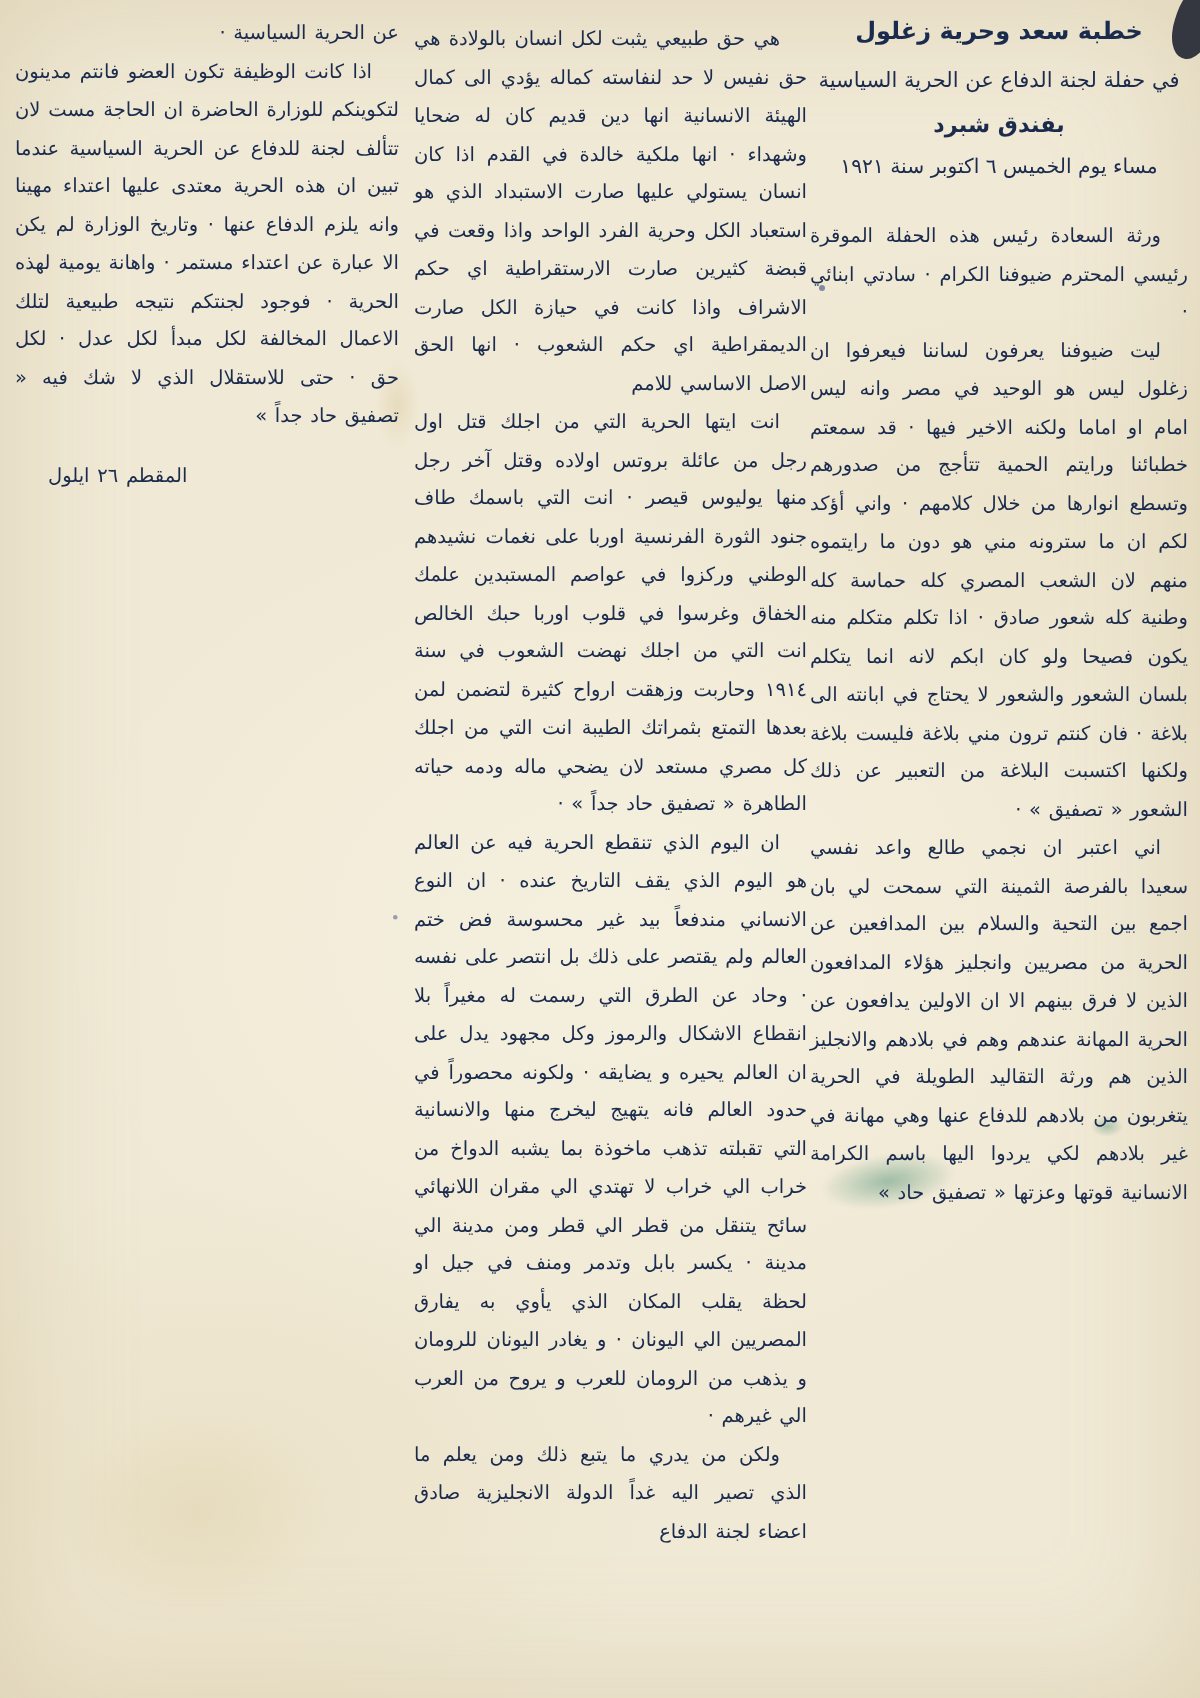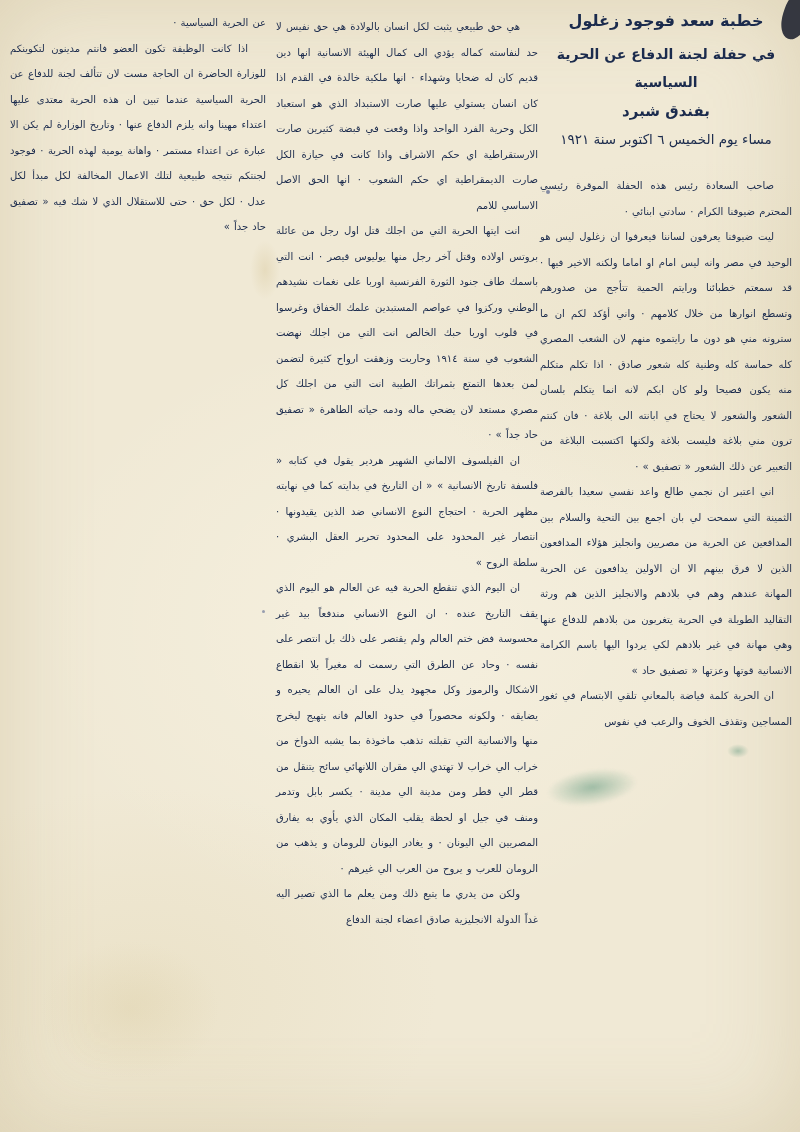--- a/index.html
+++ b/index.html
@@ -20,27 +20,27 @@
     overflow: hidden;
     color: var(--ink, #1b2b4d);
   }
   .col { position: absolute; }
   .col-right  { top: 6px;  right: 8px;  width: 252px; }
   .col-middle { top: 14px; left: 276px; width: 262px; }
   .col-left   { top: 10px; left: 10px;  width: 256px; }
 
   header { text-align: center; }
   .h1 { font-size: 16px; font-weight: bold; line-height: 30px; margin-bottom: 4px; }
-  .h2 { font-size: 14px; font-weight: bold; line-height: 28px; margin-bottom: 2px; }
+  .h2 { font-size: 14px; font-weight: normal; line-height: 28px; margin-bottom: 2px; }
   .h3 { font-size: 15px; font-weight: bold; line-height: 26px; margin-bottom: 2px; }
   .h4 { font-size: 13.5px; line-height: 26px; margin-bottom: 21px; }
 
   p {
     margin: 0;
-    font-size: 10px;
+    font-size: 13px;
     line-height: 25.5px;
     text-align: justify;
     text-justify: inter-word;
     word-spacing: 1px;
   }
   p.indent { text-indent: 18px; }
   .signature {
     margin-top: 14px;
     text-align: left;
     padding-left: 22px;
@@ -84,37 +84,36 @@
   <div class="stain stain-corner"></div>
   <div class="stain stain-green"></div>
   <div class="stain stain-speck"></div>
   <div class="stain stain-paper1"></div>
   <div class="stain stain-paper2"></div>
   <div class="stain ink-dot1"></div>
   <div class="stain ink-dot2"></div>
 
   <section class="col col-right" dir="rtl" lang="ar">
     <header>
-      <div class="h1">خطبة سعد فوجود زغلول</div>
+      <div class="h1">خطبة سعد وحرية زغلول</div>
       <div class="h2">في حفلة لجنة الدفاع عن الحرية السياسية</div>
       <div class="h3">بفندق شبرد</div>
       <div class="h4">مساء يوم الخميس ٦ اكتوبر سنة ١٩٢١</div>
     </header>
-    <p class="indent">صاحب السعادة رئيس هذه الحفلة الموقرة رئيسي المحترم ضيوفنا الكرام · سادتي ابنائي ·</p>
+    <p class="indent">ورثة السعادة رئيس هذه الحفلة الموقرة رئيسي المحترم ضيوفنا الكرام · سادتي ابنائي ·</p>
     <p class="indent">ليت ضيوفنا يعرفون لساننا فيعرفوا ان زغلول ليس هو الوحيد في مصر وانه ليس امام او اماما ولكنه الاخير فيها · قد سمعتم خطبائنا ورايتم الحمية تتأجج من صدورهم وتسطع انوارها من خلال كلامهم · واني أؤكد لكم ان ما سترونه مني هو دون ما رايتموه منهم لان الشعب المصري كله حماسة كله وطنية كله شعور صادق · اذا تكلم متكلم منه يكون فصيحا ولو كان ابكم لانه انما يتكلم بلسان الشعور والشعور لا يحتاج في ابانته الى بلاغة · فان كنتم ترون مني بلاغة فليست بلاغة ولكنها اكتسبت البلاغة من التعبير عن ذلك الشعور « تصفيق » ·</p>
     <p class="indent">اني اعتبر ان نجمي طالع واعد نفسي سعيدا بالفرصة الثمينة التي سمحت لي بان اجمع بين التحية والسلام بين المدافعين عن الحرية من مصريين وانجليز هؤلاء المدافعون الذين لا فرق بينهم الا ان الاولين يدافعون عن الحرية المهانة عندهم وهم في بلادهم والانجليز الذين هم ورثة التقاليد الطويلة في الحرية يتغربون من بلادهم للدفاع عنها وهي مهانة في غير بلادهم لكي يردوا اليها باسم الكرامة الانسانية قوتها وعزتها « تصفيق حاد »</p>
-    <p class="indent">ان الحرية كلمة فياضة بالمعاني تلقي الابتسام في ثغور المساجين وتقذف الخوف والرعب في نفوس</p>
   </section>
 
   <section class="col col-middle" dir="rtl" lang="ar">
     <p class="indent">هي حق طبيعي يثبت لكل انسان بالولادة هي حق نفيس لا حد لنفاسته كماله يؤدي الى كمال الهيئة الانسانية انها دين قديم كان له ضحايا وشهداء · انها ملكية خالدة في القدم اذا كان انسان يستولي عليها صارت الاستبداد الذي هو استعباد الكل وحرية الفرد الواحد واذا وقعت في قبضة كثيرين صارت الارستقراطية اي حكم الاشراف واذا كانت في حيازة الكل صارت الديمقراطية اي حكم الشعوب · انها الحق الاصل الاساسي للامم</p>
     <p class="indent">انت ايتها الحرية التي من اجلك قتل اول رجل من عائلة بروتس اولاده وقتل آخر رجل منها يوليوس قيصر · انت التي باسمك طاف جنود الثورة الفرنسية اوربا على نغمات نشيدهم الوطني وركزوا في عواصم المستبدين علمك الخفاق وغرسوا في قلوب اوربا حبك الخالص انت التي من اجلك نهضت الشعوب في سنة ١٩١٤ وحاربت وزهقت ارواح كثيرة لتضمن لمن بعدها التمتع بثمراتك الطيبة انت التي من اجلك كل مصري مستعد لان يضحي ماله ودمه حياته الطاهرة « تصفيق حاد جداً » ·</p>
-    <p class="indent">ان الفيلسوف الالماني الشهير هردير يقول في كتابه « فلسفة تاريخ الانسانية » « ان التاريخ في بدايته كما في نهايته مظهر الحرية · احتجاج النوع الانساني ضد الذين يقيدونها · انتصار غير المحدود على المحدود تحرير العقل البشري · سلطة الروح »</p>
     <p class="indent">ان اليوم الذي تنقطع الحرية فيه عن العالم هو اليوم الذي يقف التاريخ عنده · ان النوع الانساني مندفعاً بيد غير محسوسة فض ختم العالم ولم يقتصر على ذلك بل انتصر على نفسه · وحاد عن الطرق التي رسمت له مغيراً بلا انقطاع الاشكال والرموز وكل مجهود يدل على ان العالم يحيره و يضايقه · ولكونه محصوراً في حدود العالم فانه يتهيج ليخرج منها والانسانية التي تقبلته تذهب ماخوذة بما يشبه الدواخ من خراب الي خراب لا تهتدي الي مقران اللانهائي سائح يتنقل من قطر الي قطر ومن مدينة الي مدينة · يكسر بابل وتدمر ومنف في جيل او لحظة يقلب المكان الذي يأوي به يفارق المصريين الي اليونان · و يغادر اليونان للرومان و يذهب من الرومان للعرب و يروح من العرب الي غيرهم ·</p>
     <p class="indent">ولكن من يدري ما يتبع ذلك ومن يعلم ما الذي تصير اليه غداً الدولة الانجليزية صادق اعضاء لجنة الدفاع</p>
   </section>
 
   <section class="col col-left" dir="rtl" lang="ar">
     <p>عن الحرية السياسية ·</p>
     <p class="indent">اذا كانت الوظيفة تكون العضو فانتم مدينون لتكوينكم للوزارة الحاضرة ان الحاجة مست لان تتألف لجنة للدفاع عن الحرية السياسية عندما تبين ان هذه الحرية معتدى عليها اعتداء مهينا وانه يلزم الدفاع عنها · وتاريخ الوزارة لم يكن الا عبارة عن اعتداء مستمر · واهانة يومية لهذه الحرية · فوجود لجنتكم نتيجه طبيعية لتلك الاعمال المخالفة لكل مبدأ لكل عدل · لكل حق · حتى للاستقلال الذي لا شك فيه « تصفيق حاد جداً »</p>
+    <p class="signature">المقطم ٢٦ ايلول</p>
   </section>
 
 </div>
 
 </body></html>

